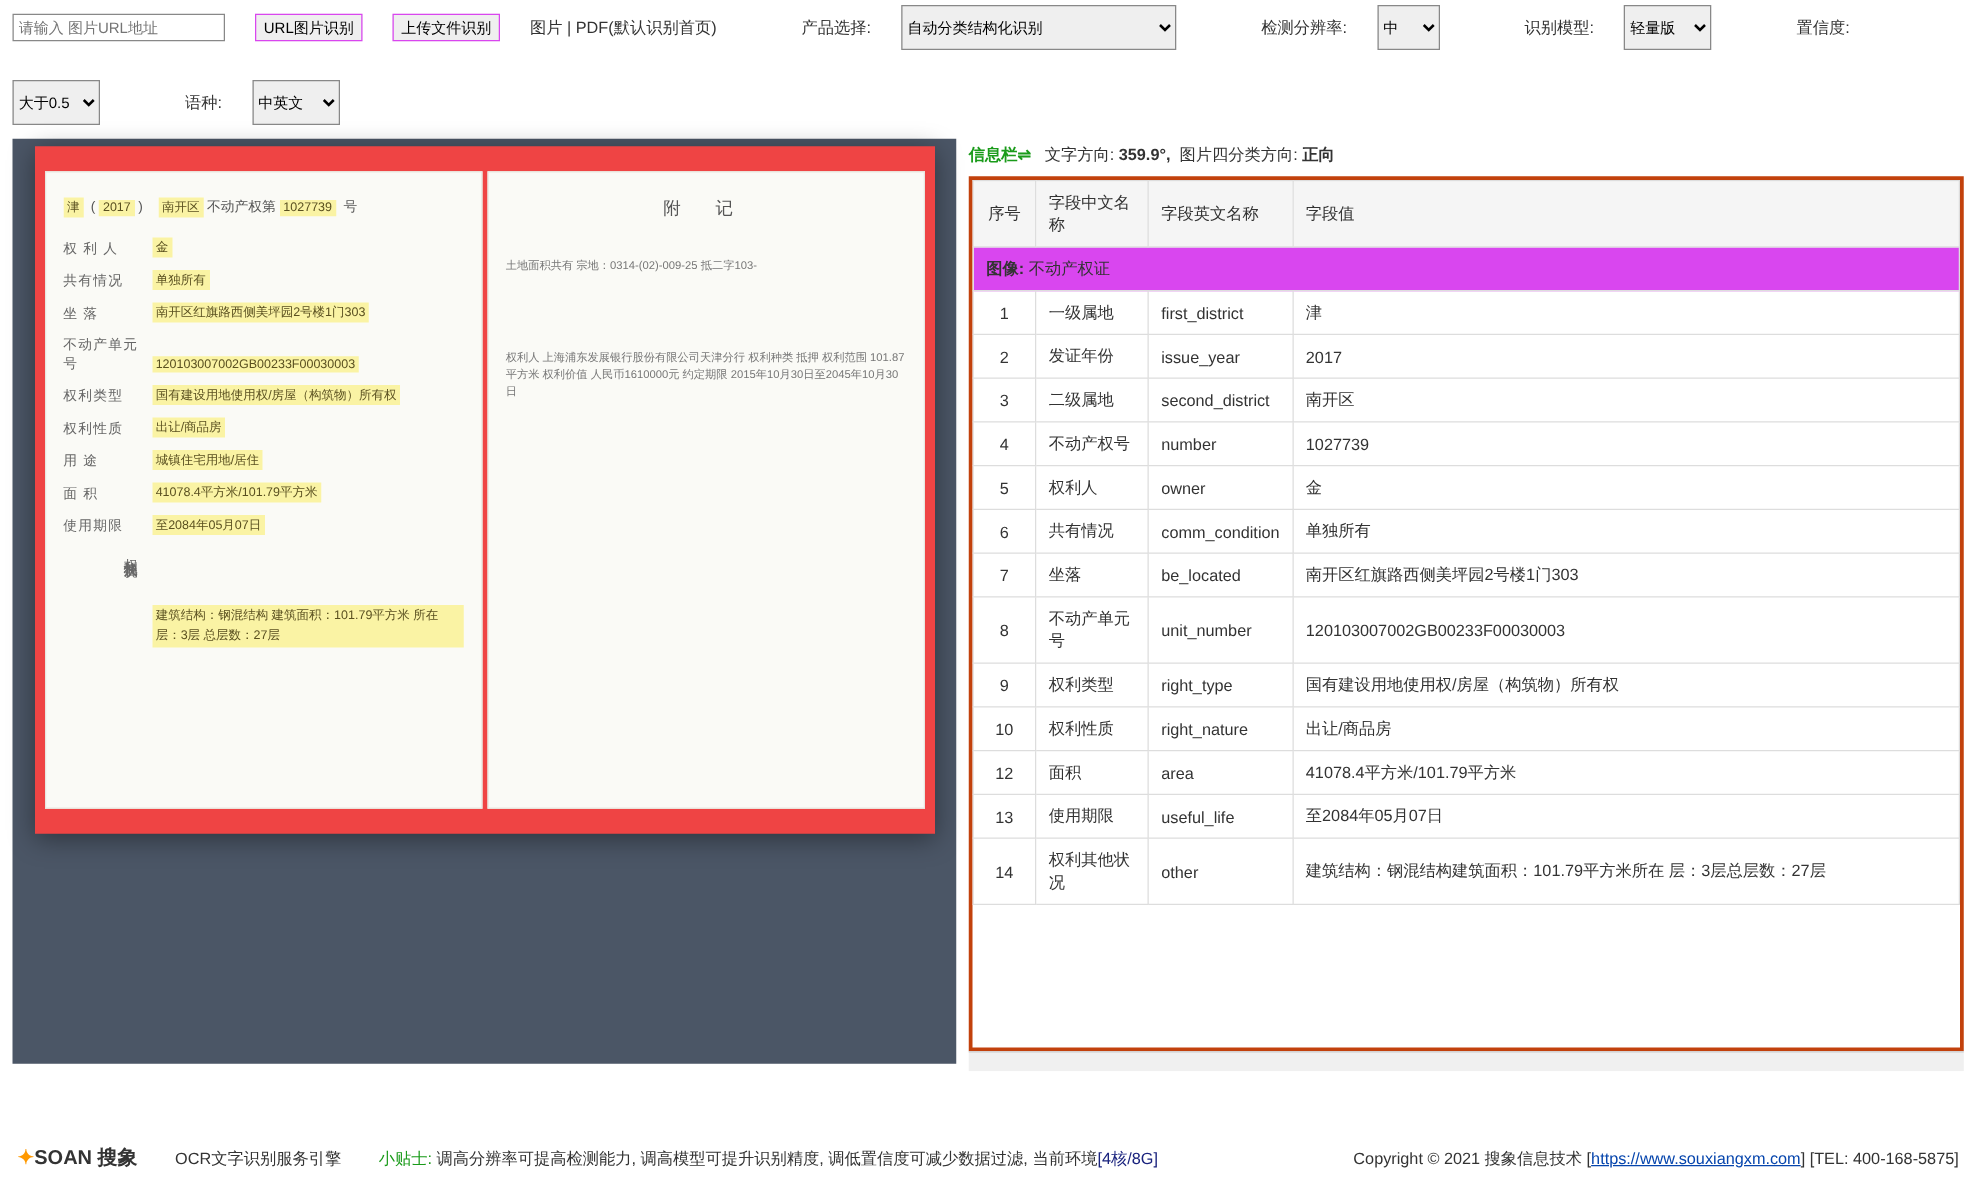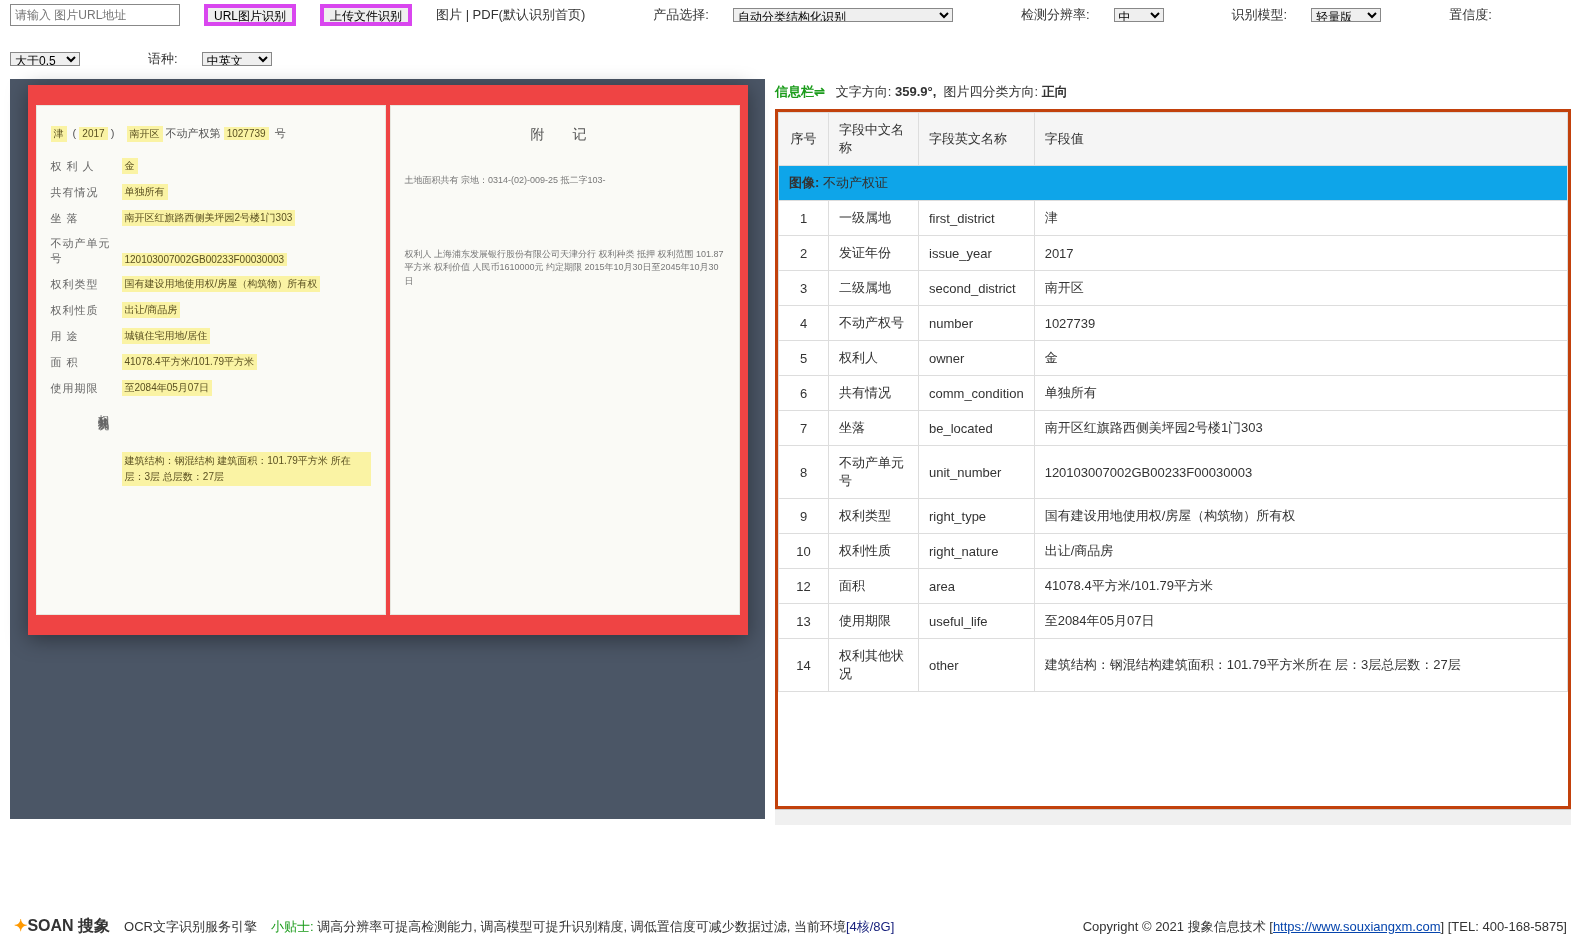--- a/index.html
+++ b/index.html
@@ -1,21 +1,21 @@
 <!DOCTYPE html>
 <html><head>
 <meta charset="utf-8">
 <style>
 *{box-sizing:border-box;margin:0;padding:0}
 body{font-family:"Microsoft YaHei",Arial,sans-serif;font-size:13px;color:#333;background:#fff}
 .toolbar{display:flex;align-items:center;gap:24px;padding:4px 10px;flex-wrap:wrap;border-bottom:1px solid transparent}
 .toolbar input[type=text]{width:170px;height:22px;border:1px solid #888;padding:0 4px;font-size:12px}
-.toolbar button{height:22px;border:4px solid #d946ef;background:#efefef;padding:0 6px;font-size:12px;cursor:pointer}
+.toolbar button{height:22px;border:1px solid #d946ef;background:#efefef;padding:0 6px;font-size:12px;cursor:pointer}
 .toolbar .lbl{font-size:13px;white-space:nowrap}
-.toolbar select{height:14px;border:1px solid #888;font-size:12px}
+.toolbar select{height:36px;border:1px solid #888;font-size:12px}
 .toolbar .sel-wide{width:220px}
 .toolbar .sel-sm{width:50px}
 .toolbar .sel-md{width:70px}
 .gap{flex:0 0 20px}
 .main{display:flex;gap:10px;padding:6px 10px 0 10px}
 .left{width:755px;height:740px;background:#4b5666;display:flex;align-items:flex-start;justify-content:center}
 .doc{width:720px;height:550px;background:#ef4444;margin-top:6px;box-shadow:0 4px 20px rgba(0,0,0,.4);display:flex;position:relative}
 .page{flex:1;background:#fafaf6;margin:20px 8px;border:1px solid #e8e7e0;position:relative;padding:20px 14px;font-size:11px;color:#555}
 .page.left-p{margin-right:2px}
 .page.right-p{margin-left:2px}
@@ -30,23 +30,23 @@
 .info-bar{font-size:13px;padding:4px 0 8px 0}
 .info-bar .green{color:#1a9b1a;font-weight:bold}
 .info-bar b{font-weight:bold}
 .tbl-wrap{border:3px solid #c2410c;height:700px;overflow:auto;position:relative}
 table{width:100%;border-collapse:collapse;font-size:13px}
 th,td{border:1px solid #ddd;padding:8px 10px;text-align:left}
 th{background:#f5f5f5;font-weight:normal;color:#333}
 .col-num{width:50px;text-align:center}
 .col-cn{width:90px}
 .col-en{width:110px}
-.img-row td{background:#0ea5e9}
+.img-row td{background:#d946ef}
 .scroll-x{height:16px;border-top:1px solid #ccc;background:#f0f0f0;position:relative}
-.footer{position:fixed;bottom:0;left:0;right:0;display:flex;align-items:center;padding:6px 14px;background:#fff;font-size:13px;gap:14px}
+.footer{position:fixed;bottom:0;left:0;right:0;display:flex;align-items:center;padding:6px 14px;background:#fff;font-size:13px;gap:30px}
 .logo{font-weight:bold;font-size:16px}
 .logo .o{color:#f90}
 .tip{color:#1a9b1a}
 .tip-txt{color:#333}
 .env{color:#1a237e}
 .copy{margin-left:auto;font-size:13px}
 .copy a{color:#0645ad;text-decoration:underline}
 </style>
 </head>
 <body>

